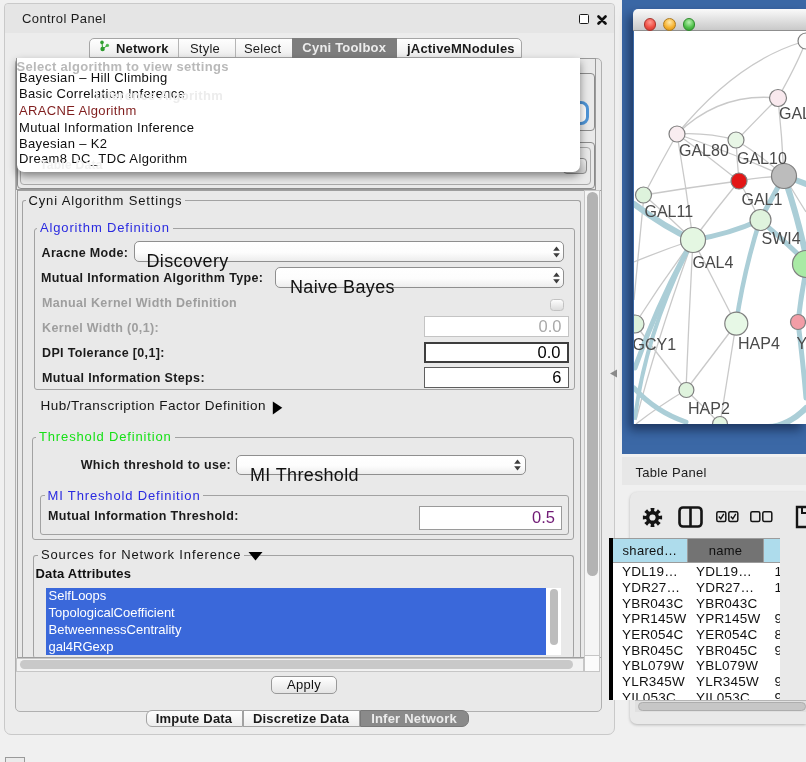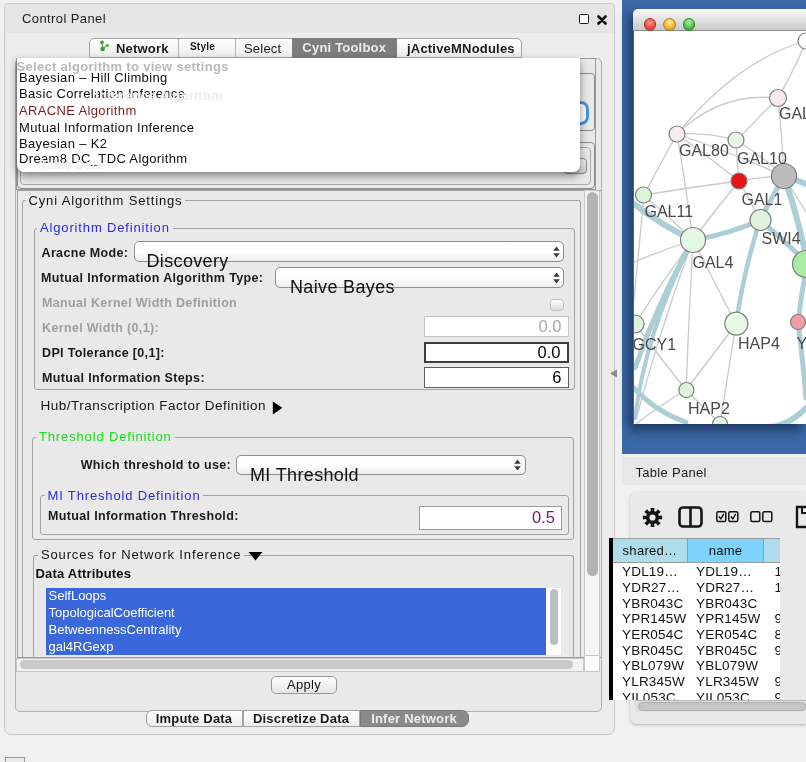--- a/index.html
+++ b/index.html
@@ -31,21 +31,21 @@
 <div class="abs" style="left:178px;top:39px;width:1px;height:18px;background:#b5b5b5"></div>
 <div class="abs" style="left:235px;top:39px;width:1px;height:18px;background:#b5b5b5"></div>
 <div class="abs seltab" style="left:291.5px;top:38px;width:105.5px;height:20px;background:#7d7d7d;text-align:center;line-height:20px;font-size:13px;font-weight:bold;letter-spacing:0.2px;color:#ececec">Cyni Toolbox</div>
 <div class="abs" style="left:116px;top:41px;font-size:13px;font-weight:bold;letter-spacing:0.2px;color:#1a1a1a">Network</div>
 <svg class="abs" style="left:98.5px;top:39.5px" width="11" height="12">
       <circle cx="3" cy="2.4" r="1.8" fill="#33a033"></circle>
       <circle cx="8.4" cy="5.4" r="1.7" fill="#5ac05a"></circle>
       <circle cx="3.6" cy="9" r="2.2" fill="#2d9a2d"></circle>
       <path d="M3,2.4 L3.6,9 M3.6,9 L8.4,5.4" stroke="#33a033" stroke-width="1"></path>
     </svg>
-<div class="abs" style="left:190px;top:41px;font-size:10px;font-weight:bold;letter-spacing:0.2px;color:#1a1a1a">Style</div>
+<div class="abs" style="left:190px;top:41px;font-size:13px;font-weight:normal;letter-spacing:0.2px;color:#1a1a1a">Style</div>
 <div class="abs" style="left:244px;top:41px;font-size:13px;font-weight:normal;letter-spacing:0.2px;color:#1a1a1a">Select</div>
 <div class="abs" style="left:407px;top:41px;font-size:13px;font-weight:bold;letter-spacing:0.2px;color:#1a1a1a">jActiveMNodules</div>
 
 <div class="abs" style="left:16px;top:58px;width:580px;height:132px;border:1px solid #9a9a9a;box-sizing:border-box"></div>
 <div class="grp" style="left:17px;top:73px;width:578px;height:58px;border-radius:4px;border-color:#8b8b8b"></div>
 <div class="abs" style="left:564px;top:101px;width:25px;height:24px;background:#fff;border:3px solid #4e94d6;border-radius:8px;box-sizing:border-box"></div>
 <div class="grp" style="left:17px;top:142px;width:578px;height:47px;border-radius:4px;border-color:#8b8b8b"></div>
 <div class="abs" style="left:20px;top:147px;width:571px;height:38px;background:#e9e9e9;border:1px solid #a9a9a9;border-radius:4px;box-sizing:border-box"></div>
 <div class="abs" style="left:563px;top:157.5px;width:24px;height:16.5px;background:linear-gradient(#f5f5f5,#cfcfcf);border:1px solid #8e8e8e;border-radius:4px;box-sizing:border-box"></div>
 
@@ -261,21 +261,21 @@
   <rect x="0.8" y="0.8" width="9" height="9.6" rx="1.5" fill="none" stroke="#151515" stroke-width="1.5"></rect>
   <rect x="12.8" y="0.8" width="9" height="9.6" rx="1.5" fill="none" stroke="#151515" stroke-width="1.5"></rect>
 </svg>
 <svg class="abs" style="left:795px;top:505px" width="11" height="24" viewBox="0 0 11 24">
   <path d="M2,2 L14,2 L14,22 L2,22 Z" fill="none" stroke="#151515" stroke-width="2.4"></path>
   <path d="M7,2 L7,8 L14,8" fill="none" stroke="#151515" stroke-width="2"></path>
 </svg>
 
 <div class="abs" style="left:609px;top:537.5px;width:171px;height:162px;background:#fff;border-left:4px solid #000000;box-sizing:border-box;overflow:hidden">
   <div style="position:absolute;left:0;top:0;width:75px;height:25.5px;background:#aedcec;border:1px solid #9c9c9c;border-left:none;box-sizing:border-box;text-align:center;font-size:13px;line-height:24px;color:#111;letter-spacing:0.3px">shared…</div>
-  <div style="position:absolute;left:74px;top:0;width:77px;height:25.5px;background:#7dd3fc;border:1px solid #9c9c9c;box-sizing:border-box;text-align:center;font-size:13px;line-height:24px;color:#111;letter-spacing:0.3px">name</div>
+  <div style="position:absolute;left:74px;top:0;width:77px;height:25.5px;background:#737373;border:1px solid #9c9c9c;box-sizing:border-box;text-align:center;font-size:13px;line-height:24px;color:#111;letter-spacing:0.3px">name</div>
   <div style="position:absolute;left:150px;top:0;width:30px;height:25.5px;background:#aedcec;border:1px solid #9c9c9c;box-sizing:border-box"></div>
   <div style="position:absolute;left:9px;top:26.7px;font-size:13.5px;color:#111;line-height:15.7px;letter-spacing:0.2px">YDL19…<br>YDR27…<br>YBR043C<br>YPR145W<br>YER054C<br>YBR045C<br>YBL079W<br>YLR345W<br>YIL053C</div>
   <div style="position:absolute;left:83px;top:26.7px;font-size:13.5px;color:#111;line-height:15.7px;letter-spacing:0.2px">YDL19…<br>YDR27…<br>YBR043C<br>YPR145W<br>YER054C<br>YBR045C<br>YBL079W<br>YLR345W<br>YIL053C</div>
   <div style="position:absolute;left:161.5px;top:26.7px;font-size:13.5px;color:#111;line-height:15.7px;letter-spacing:0.2px">13<br>12<br>&nbsp;<br>9.<br>8.<br>9.<br>&nbsp;<br>9.<br>9.</div>
 </div>
 <div class="abs" style="left:635px;top:699.5px;width:171px;height:12.5px;background:#e0e0e0;border-top:1px solid #b5b5b5;box-sizing:border-box"></div>
 <div class="abs" style="left:638px;top:701.5px;width:168px;height:9px;background:#c6c6c6;border:1px solid #adadad;border-radius:5px;box-sizing:border-box"></div>
 
 </div>
 </body></html>

